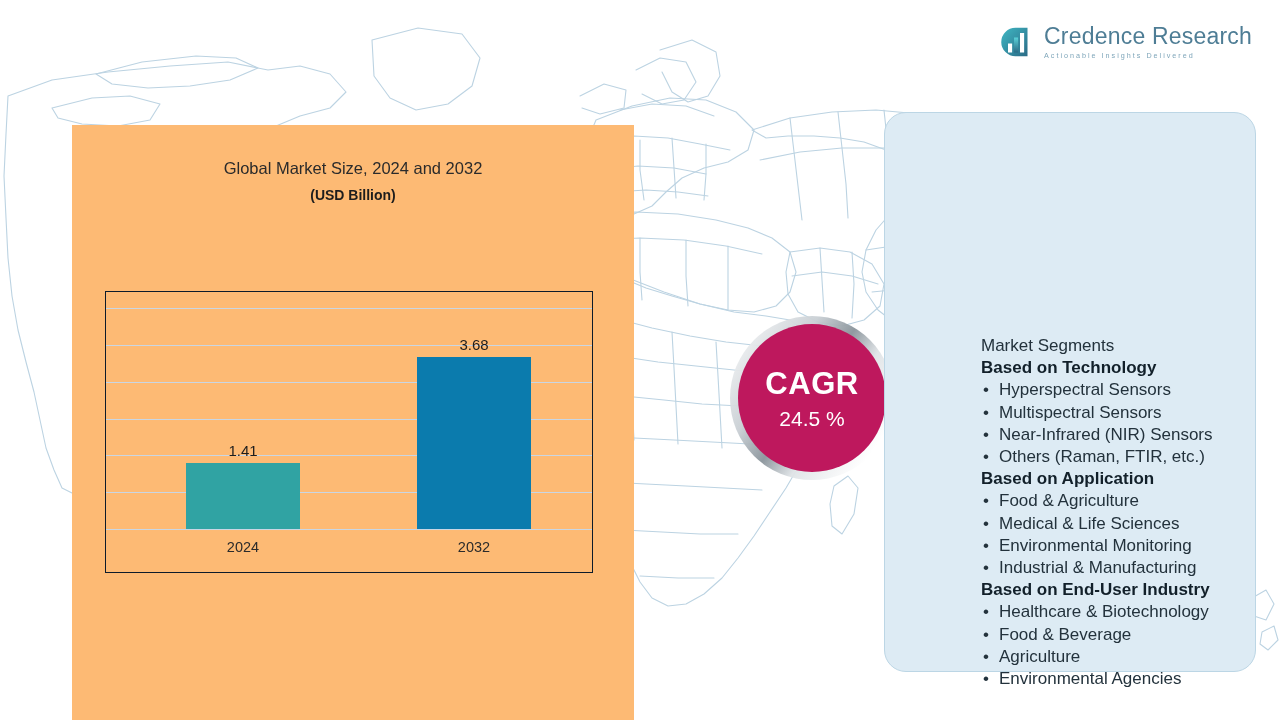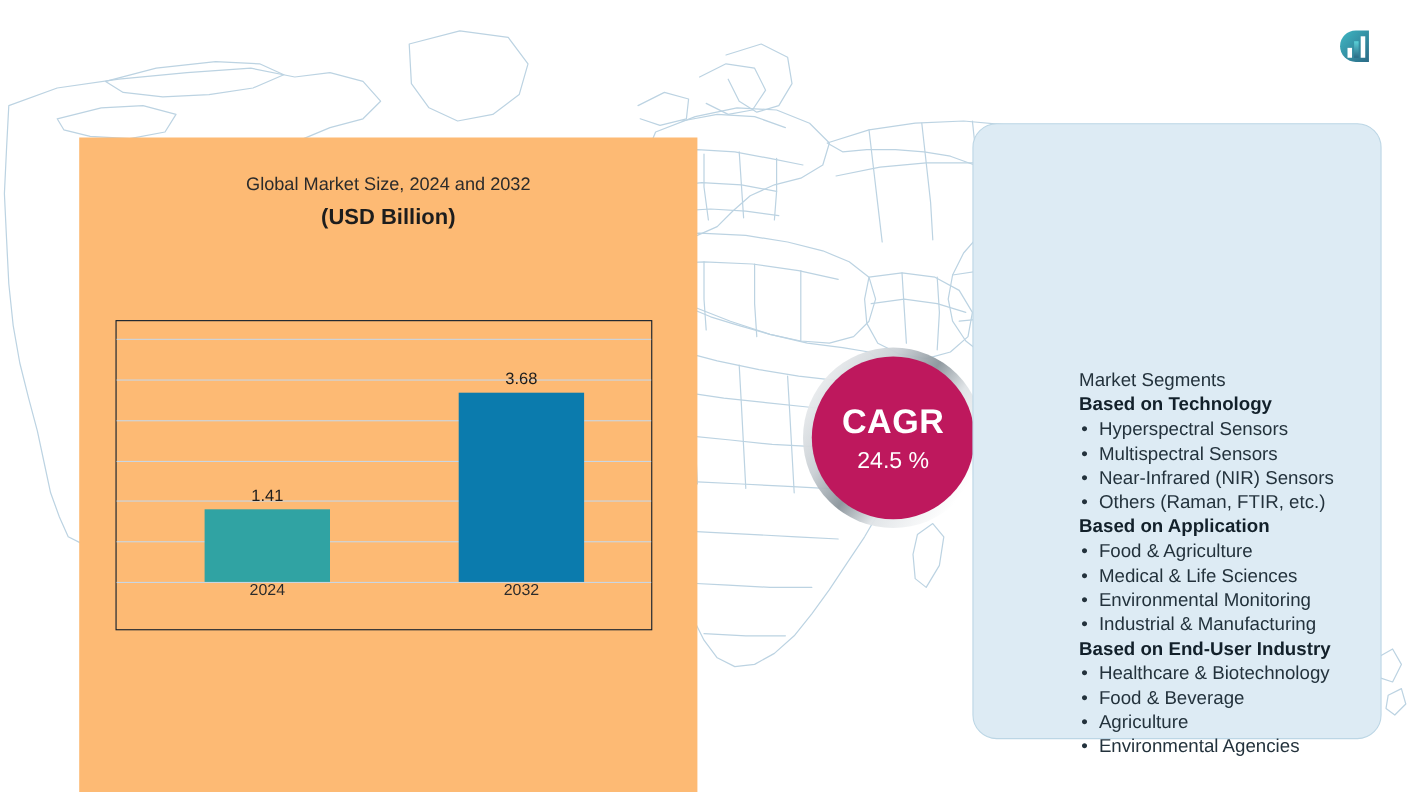--- a/index.html
+++ b/index.html
@@ -79,21 +79,21 @@
     top: 34px;
     text-align: center;
     font-size: 16.5px;
     color: #2b2b2b;
   }
   #chart-subtitle {
     position: absolute;
     left: 0; right: 0;
     top: 62px;
     text-align: center;
-    font-size: 20px;
+    font-size: 14px;
     font-weight: bold;
     color: #1d1d1d;
   }
 
   
   #plot-box {
     position: absolute;
     left: 33px;
     top: 166px;
     width: 488px;
@@ -131,20 +131,21 @@
     transform: translateX(-50%);
     font-size: 15px;
     color: #1d1d1d;
     white-space: nowrap;
   }
   .bar-cat {
     position: absolute;
     left: 50%;
     transform: translateX(-50%);
     top: 100%;
+    margin-top: 10px;
     font-size: 14.5px;
     color: #2b2b2b;
     white-space: nowrap;
   }
 
   
   #cagr-wrap {
     position: absolute;
     left: 738px;
     top: 324px;
@@ -349,20 +350,24 @@
         <linearGradient id="lg-bar" x1="0" y1="1" x2="0" y2="0">
           <stop offset="0%" stop-color="#2b6b86"></stop>
           <stop offset="100%" stop-color="#5ad1d8"></stop>
         </linearGradient>
       </defs>
       <path d="M38 5 L38 43 L22 43 A19 19 0 0 1 22 5 Z" fill="url(#lg-ring)"></path>
       <rect x="12" y="26" width="5.5" height="12" fill="#ffffff"></rect>
       <rect x="20" y="18" width="5.5" height="20" fill="url(#lg-bar)"></rect>
       <rect x="28" y="12" width="5.5" height="26" fill="#ffffff"></rect>
     </svg>
+    <div id="logo-text">
+      <div id="logo-name">Credence Research</div>
+      <div id="logo-tag">Actionable Insights Delivered</div>
+    </div>
   </div>
 
   <div id="left-panel">
     <div id="chart-title">Global Market Size,  2024 and 2032</div>
     <div id="chart-subtitle">(USD Billion)</div>
 
     <div id="plot-box">
       <div id="gridlines">
           <div class="gl" style="top: 16px;"></div>
           <div class="gl" style="top: 53px;"></div>

